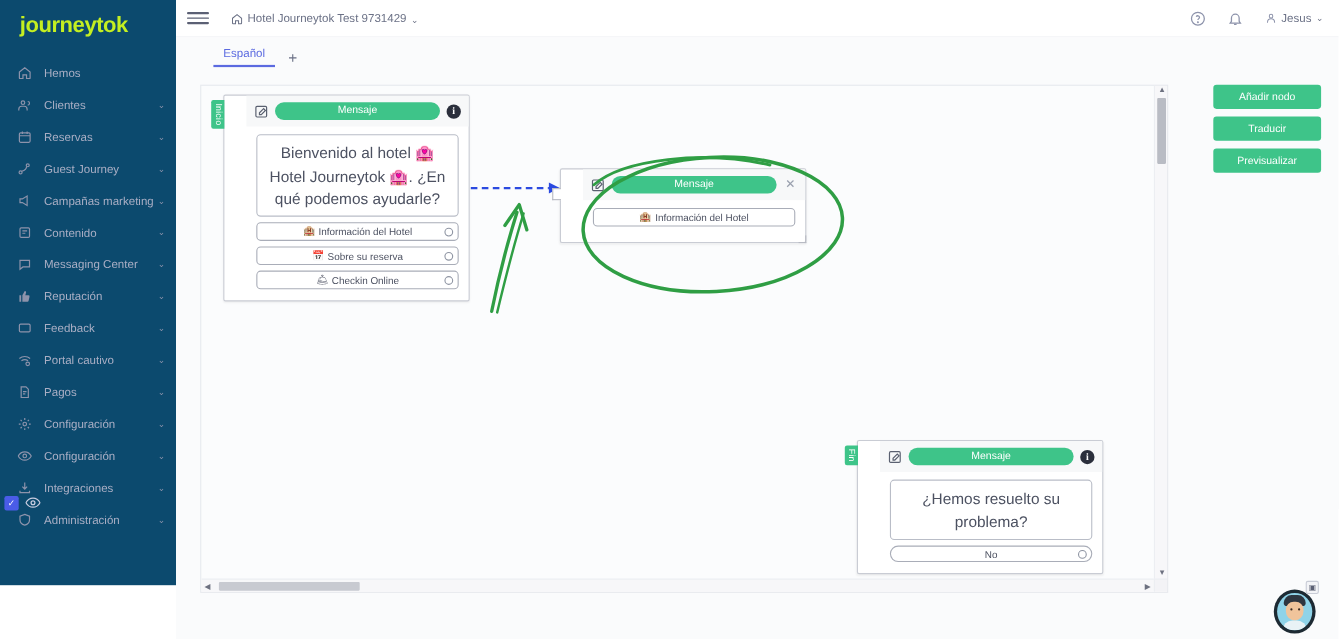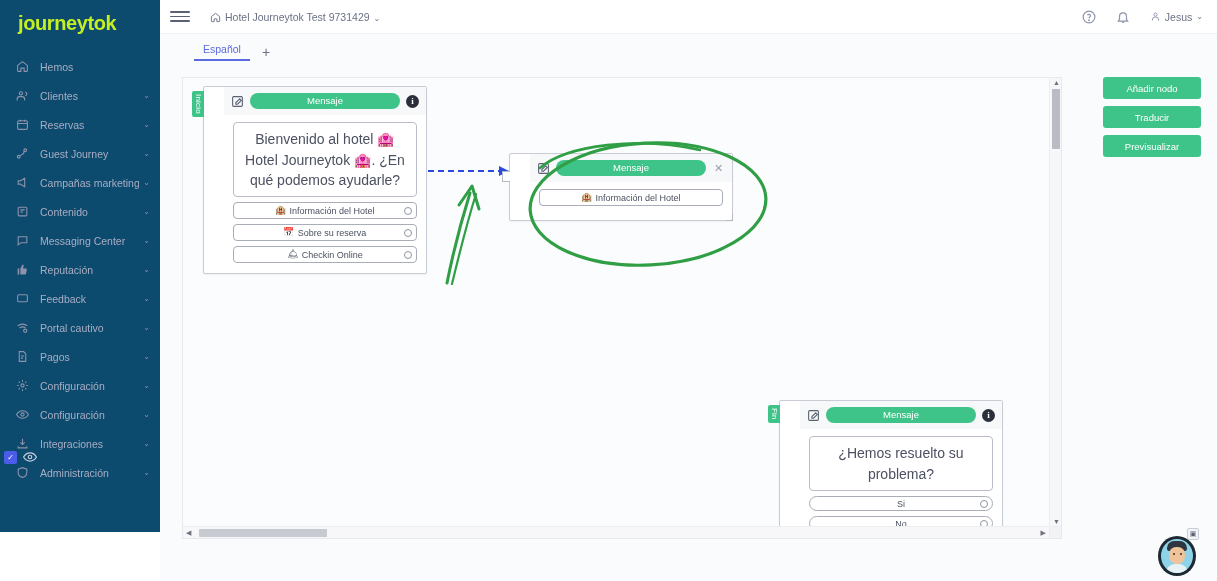--- a/index.html
+++ b/index.html
@@ -661,24 +661,20 @@
                     <rect x="3" y="3" width="18" height="18" rx="2"></rect>
                     <path d="M16 7l-7 7v3h3l7-7z"></path>
                   </svg>
               </span>
               <span class="node-pill">Mensaje</span>
               <span class="node-info">i</span>
             </div>
             <div class="node-body">
               <div class="msg-box">¿Hemos resuelto su problema?</div>
               <div class="opt-row">
-                <span>Si</span>
-                <span class="opt-port"></span>
-              </div>
-              <div class="opt-row">
                 <span>No</span>
                 <span class="opt-port"></span>
               </div>
             </div>
           </div>
 
         </div>
 
         <div class="vscroll">
           <span class="v-up">▲</span>

